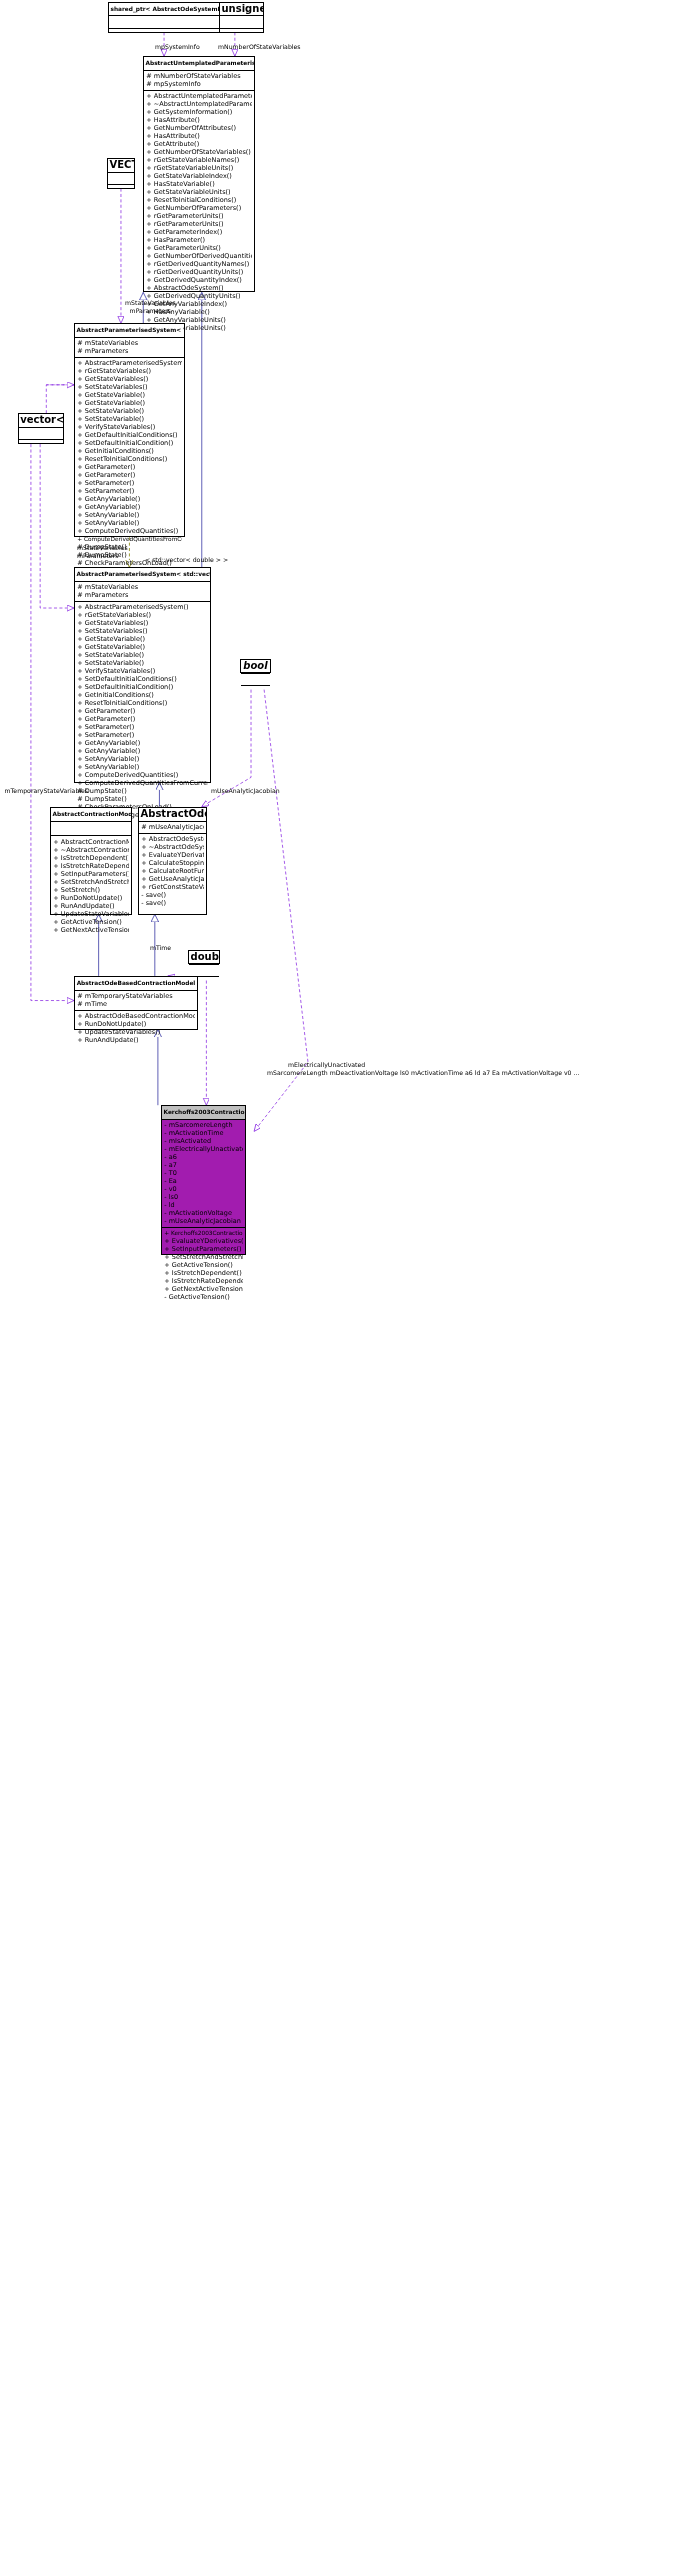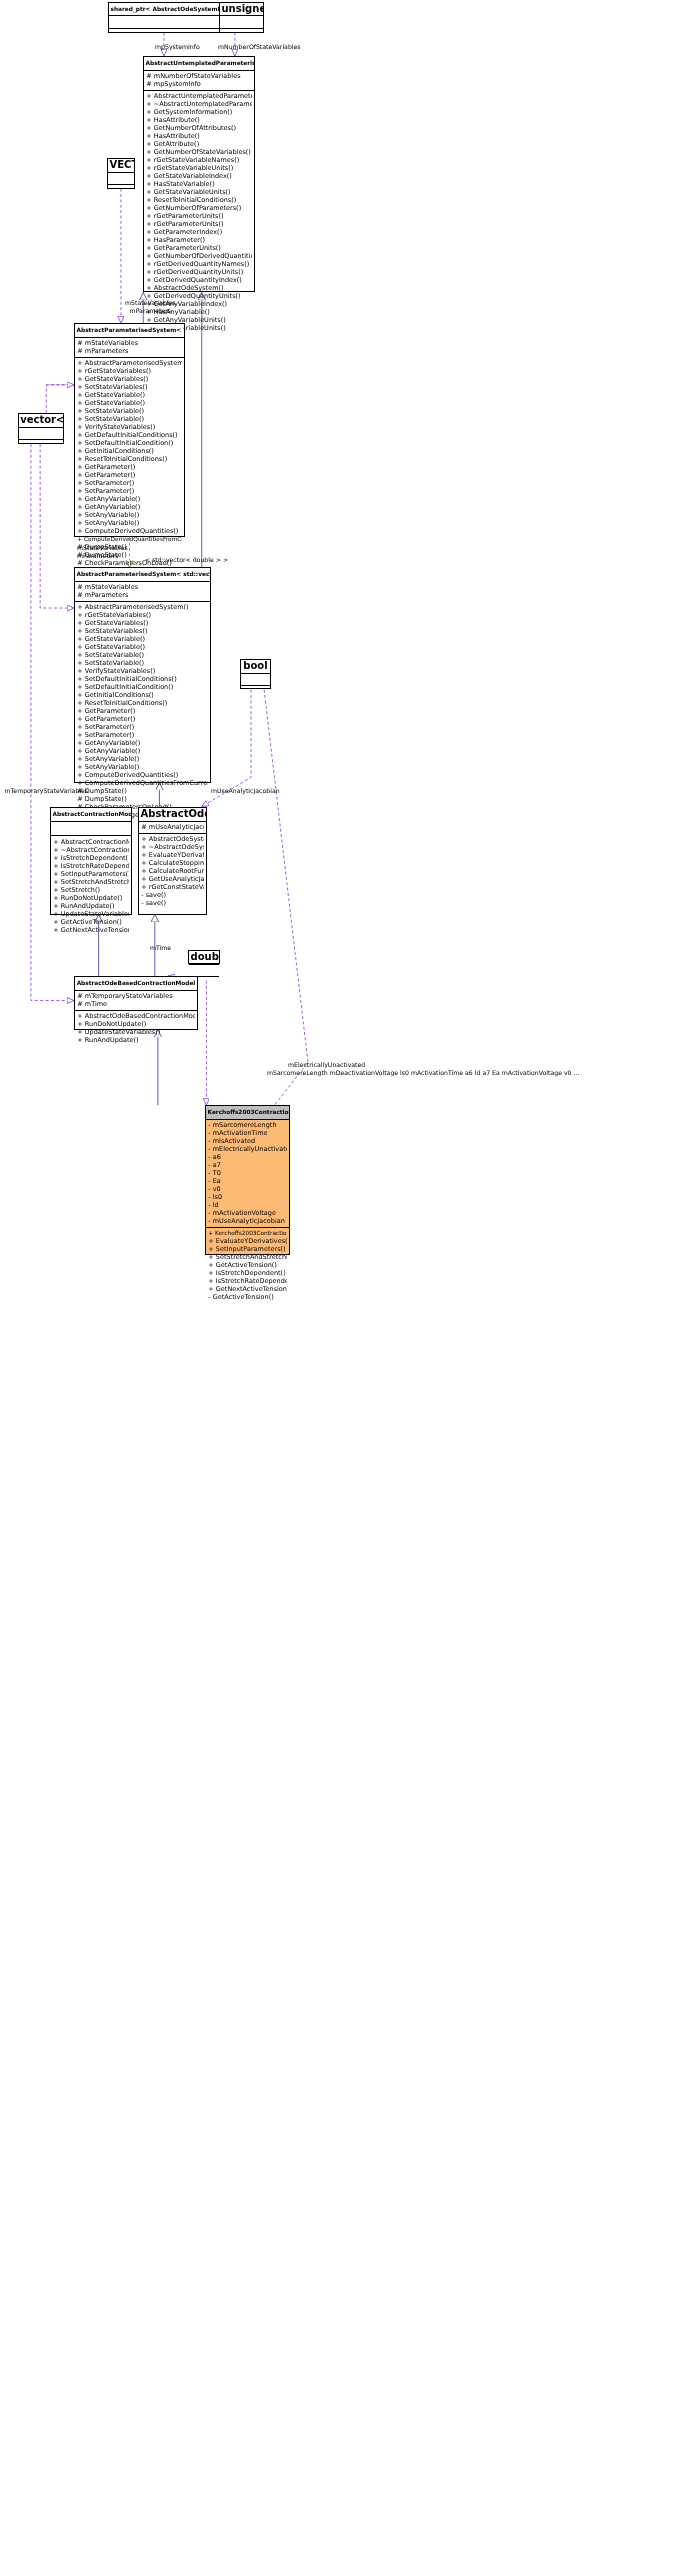--- a/index.html
+++ b/index.html
@@ -43,22 +43,21 @@
   .node .sect {
     border-top: 0.8px solid #000000;
     padding: 1.5px 2.3px 1.5px 2.3px;
   }
   .node .sect div {
     white-space: nowrap;
     overflow: hidden;
     text-overflow: clip;
   }
   .node.filled {
-    background: #fdba74;
-    margin-left: 44px;
+    background: #a21caf;
   }
   .node.filled .title {
     background: #bfbfbf;
   }
   .edge-label {
     position: absolute;
     font-size: 6.2px;
     color: #000000;
     background: transparent;
     white-space: nowrap;
@@ -272,21 +271,21 @@
       <div>+ SetAnyVariable()</div>
       <div>+ ComputeDerivedQuantities()</div>
       <div>+ ComputeDerivedQuantitiesFromCurrentState()</div>
       <div># DumpState()</div>
       <div># DumpState()</div>
       <div># CheckParametersOnLoad()</div>
       <div>- GetStateMessage()</div>
     </div>
   </div>
 
-  <div class="node" style="left:240px; top:659px; width:31px; height:30px;">
+  <div class="node" style="left:240px; top:659px; width:31px; height:14px;font-style:italic;">
     <div class="title">bool</div>
     <div class="sect" style="height:8.5px;"></div>
     <div class="sect" style="height:8.5px;"></div>
   </div>
 
   <div class="edge-label" style="left:4.6px; top:787px;">mTemporaryStateVariables</div>
   <div class="edge-label" style="left:211px; top:787px;">mUseAnalyticJacobian</div>
 
   <div class="node" style="left:50px; top:807px; width:82px; height:108px;">
     <div class="title" style="font-size:5.8px;">AbstractContractionModel</div>

